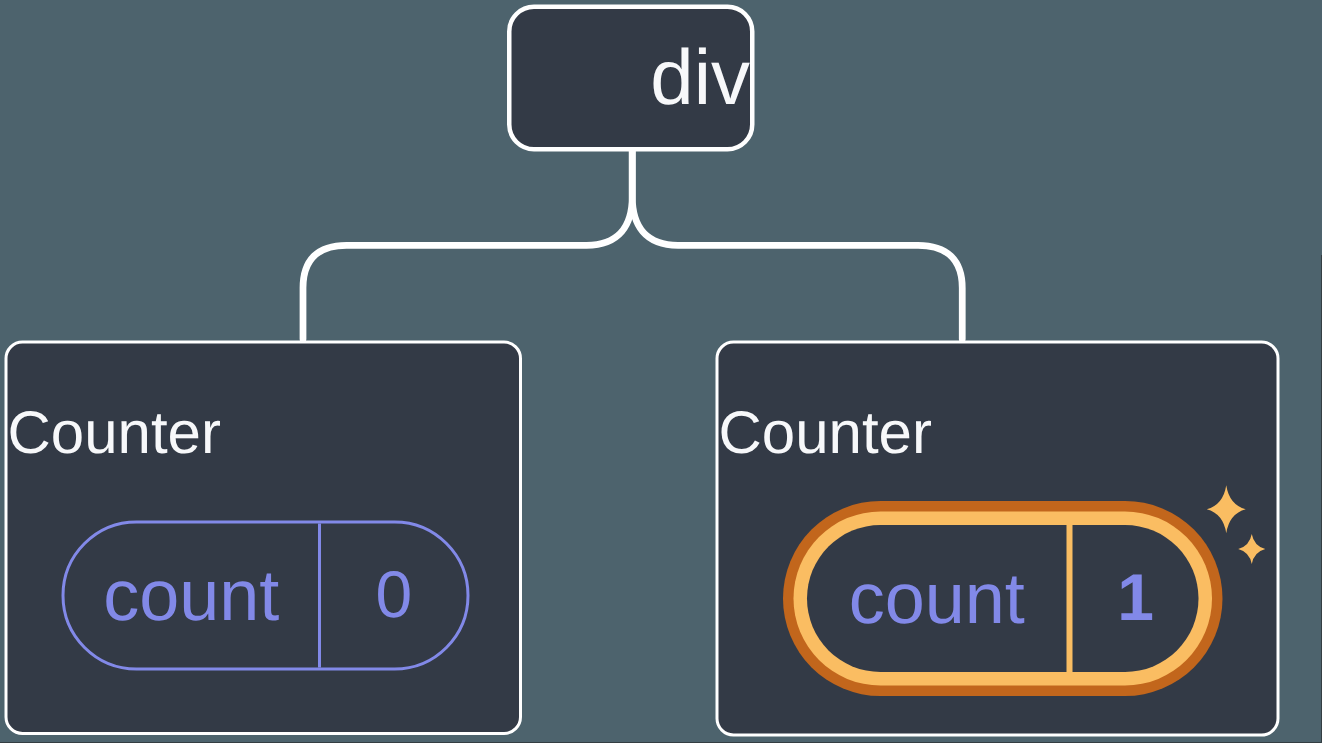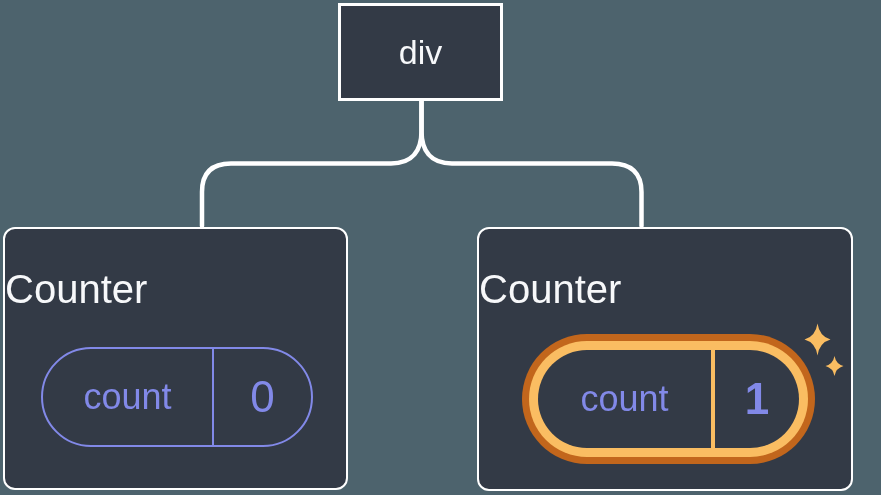--- a/index.html
+++ b/index.html
@@ -28,24 +28,24 @@
   }
   .node {
     position: absolute;
     background: var(--node-fill);
     border: 2.5px solid var(--node-border);
   }
   .root-node {
     left: 338px; top: 3px;
     width: 165px; height: 98px;
     border-width: 3px;
-    border-radius: 0;
-    display: flex; align-items: center; justify-content: center;
+    border-radius: 18px;
+    display: flex; align-items: center; justify-content: flex-end;
     color: var(--title-text);
-    font-size: 34px;
+    font-size: 52px;
   }
   .card { border-radius: 12px; }
   .card-left  { left: 3px;   top: 227px; width: 345px; height: 263px; }
   .card-right { left: 477px; top: 227px; width: 376px; height: 264px; }
   .card-title {
     position: absolute;
     left: 0; top: 40px; width: 100%;
     text-align: left;
     color: var(--title-text);
     font-size: 40px;
@@ -58,21 +58,21 @@
     width: 272px; height: 100px;
     border: 2px solid var(--accent-purple);
     border-radius: 999px;
     display: flex;
     align-items: stretch;
     color: var(--accent-purple);
   }
   .pill-key {
     flex: 1;
     display: flex; align-items: center; justify-content: center;
-    font-size: 36px;
+    font-size: 48px;
   }
   .pill-sep { width: 2px; background: var(--accent-purple); }
   .pill-value {
     width: 97px;
     display: flex; align-items: center; justify-content: center;
     font-size: 44px;
   }
   
   .ring-outer {
     position: absolute;

